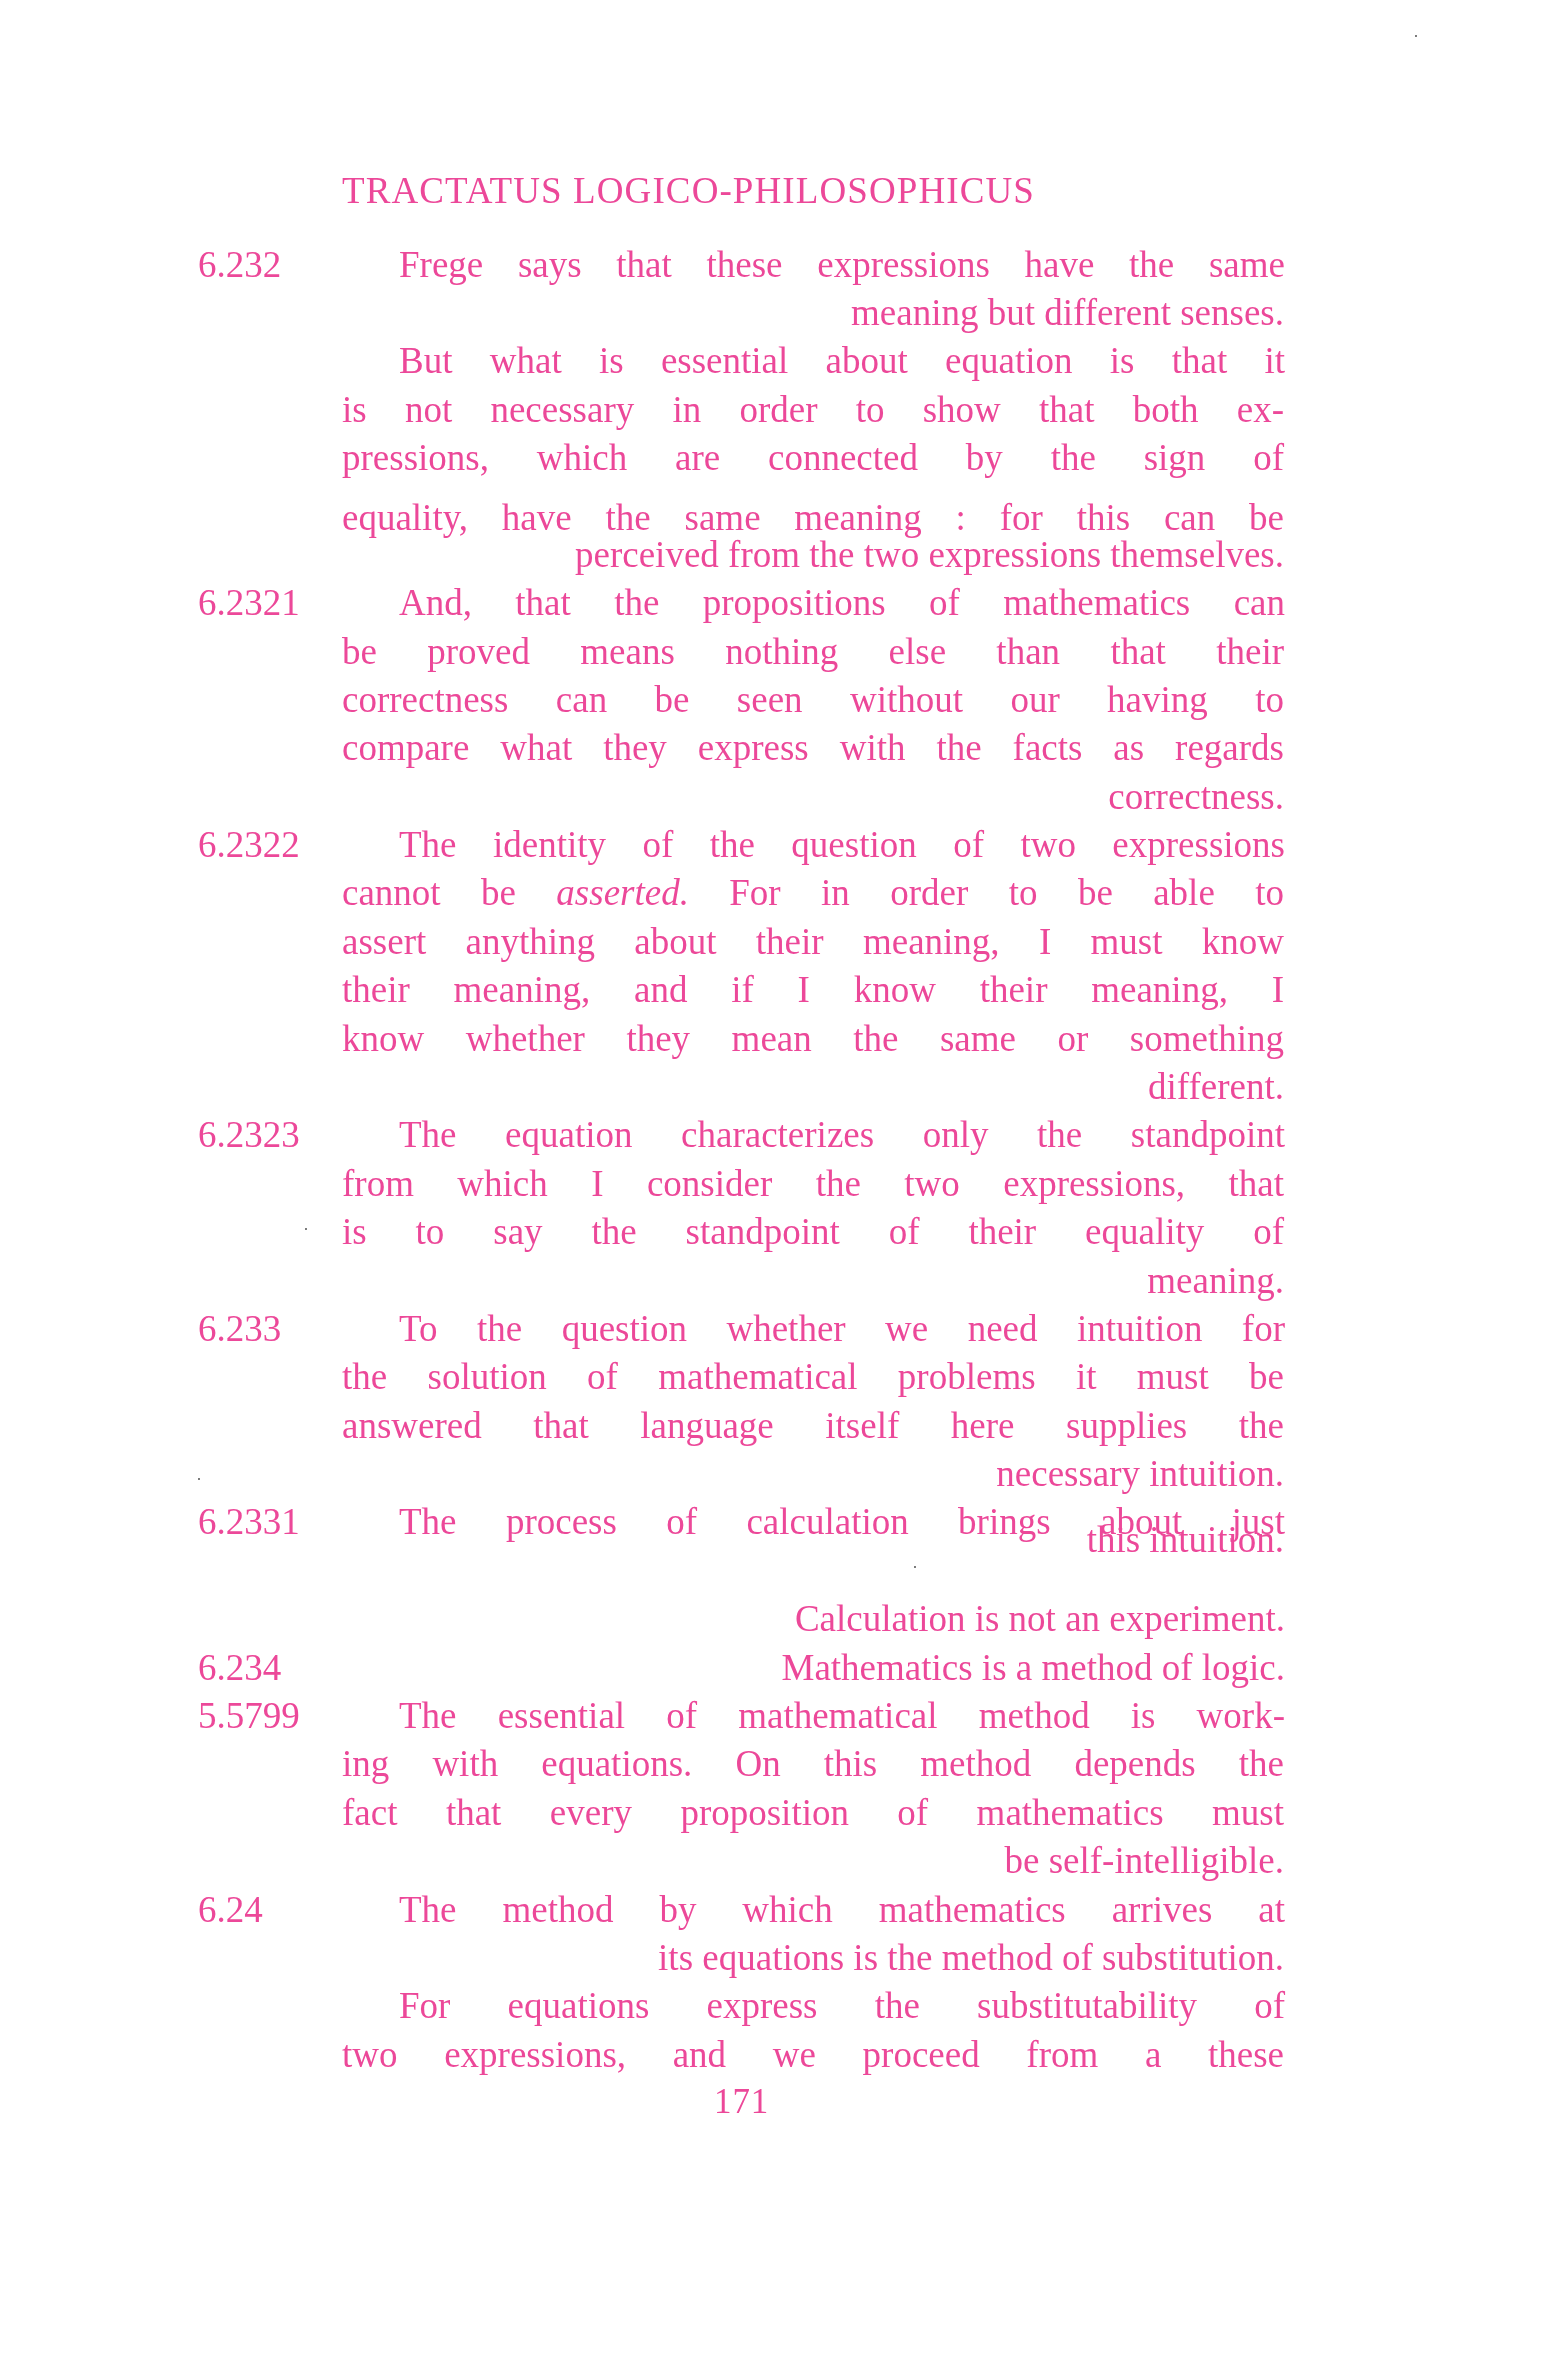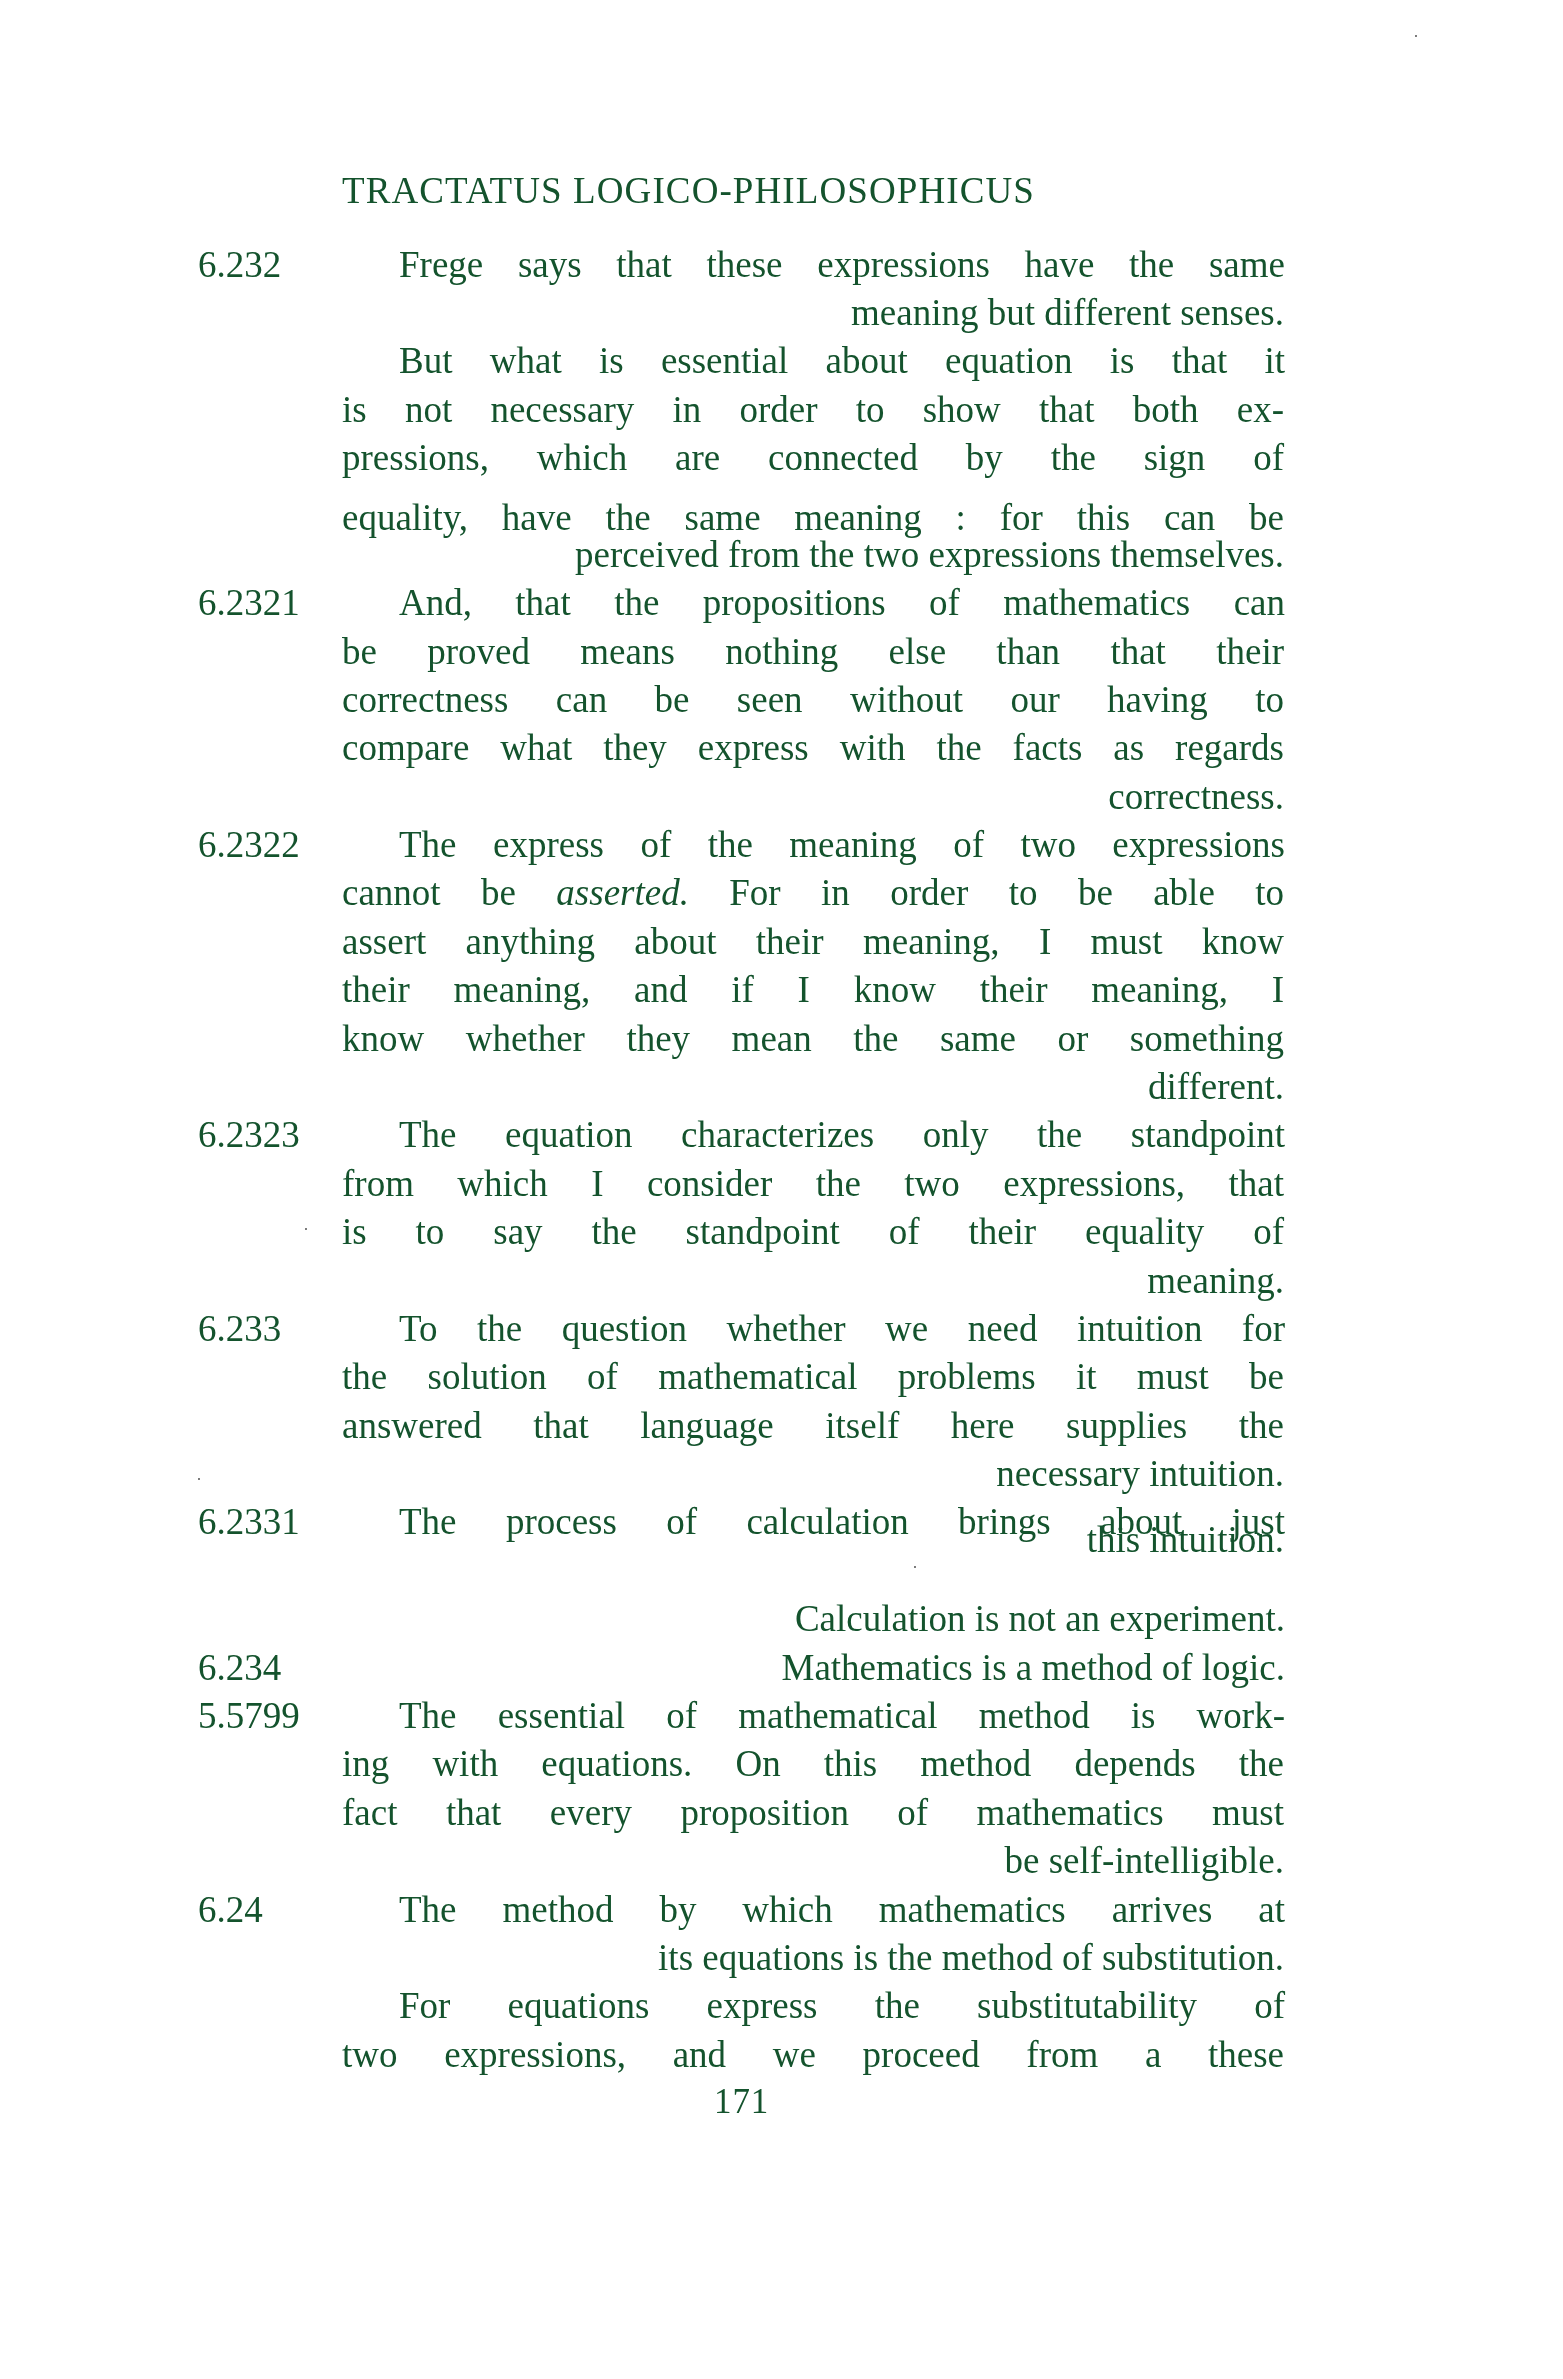--- a/index.html
+++ b/index.html
@@ -1,17 +1,17 @@
 <!DOCTYPE html>
 <html style="font-size:15px"><head>
 <meta charset="utf-8">
 <style>
   html, body { margin: 0; padding: 0; background: #ffffff; }
   body { width: 1563px; height: 2380px; position: relative; overflow: hidden; }
-  .page { position: absolute; left: 0; top: 0; width: 1563px; height: 2380px; background: #ffffff; color: #14532d;
+  .page { position: absolute; left: 0; top: 0; width: 1563px; height: 2380px; background: #ffffff; color: #ec4899;
           font-family: "Liberation Serif", "DejaVu Serif", serif; }
   .header { position: absolute; left: 342px; top: 168px; width: 802px; font-size: 37px; line-height: 45px;
             letter-spacing: 1.1px; white-space: nowrap; }
   .line { position: absolute; left: 342px; width: 942px; font-size: 37px; line-height: 48px; height: 48px;
           white-space: nowrap; overflow: visible; text-align: right; }
   .line.just { text-align: justify; text-align-last: justify; white-space: normal; }
   .line.indent { left: 399px; width: 886px; }
   .num { position: absolute; left: 198px; font-size: 37px; line-height: 48px; white-space: nowrap; }
   .folio { position: absolute; left: 714px; top: 2079px; font-size: 35px; line-height: 45px; letter-spacing: 0.9px; }
   em { font-style: italic; }
@@ -36,21 +36,21 @@
       <div>
         <div class="num" style="top: 579px;">6.2321</div>
         <div class="line indent just" style="top: 579px;">And, that the propositions of mathematics can</div>
         <div class="line just" style="top: 628px;">be proved means nothing else than that their</div>
         <div class="line just" style="top: 676px;">correctness can be seen without our having to</div>
         <div class="line just" style="top: 724px;">compare what they express with the facts as regards</div>
         <div class="line" style="top: 773px;">correctness.</div>
       </div>
       <div>
         <div class="num" style="top: 821px;">6.2322</div>
-        <div class="line indent just" style="top: 821px;">The express of the meaning of two expressions</div>
+        <div class="line indent just" style="top: 821px;">The identity of the question of two expressions</div>
         <div class="line just" style="top: 869px;"><span>cannot be </span><em>asserted.</em><span>  For in order to be able to</span></div>
         <div class="line just" style="top: 918px;">assert anything about their meaning, I must know</div>
         <div class="line just" style="top: 966px;">their meaning, and if I know their meaning, I</div>
         <div class="line just" style="top: 1015px;">know whether they mean the same or something</div>
         <div class="line" style="top: 1063px;">different.</div>
       </div>
       <div>
         <div class="num" style="top: 1111px;">6.2323</div>
         <div class="line indent just" style="top: 1111px;">The equation characterizes only the standpoint</div>
         <div class="line just" style="top: 1160px;">from which I consider the two expressions, that</div>

